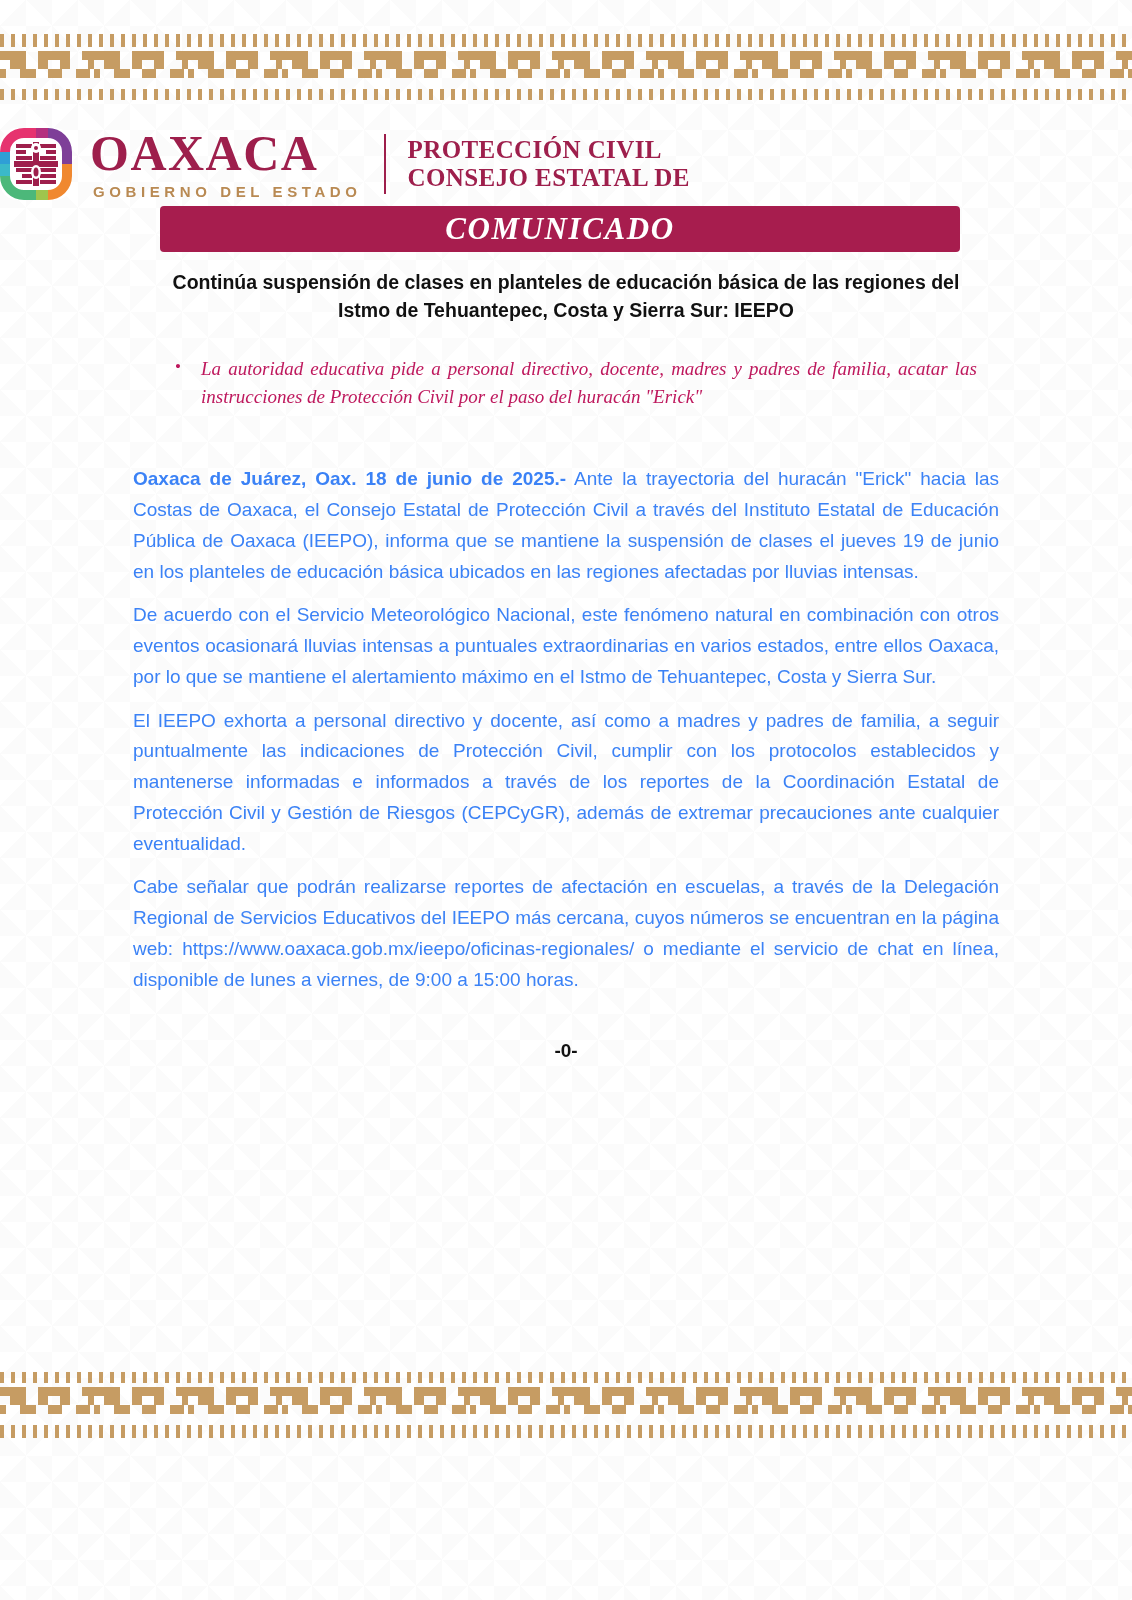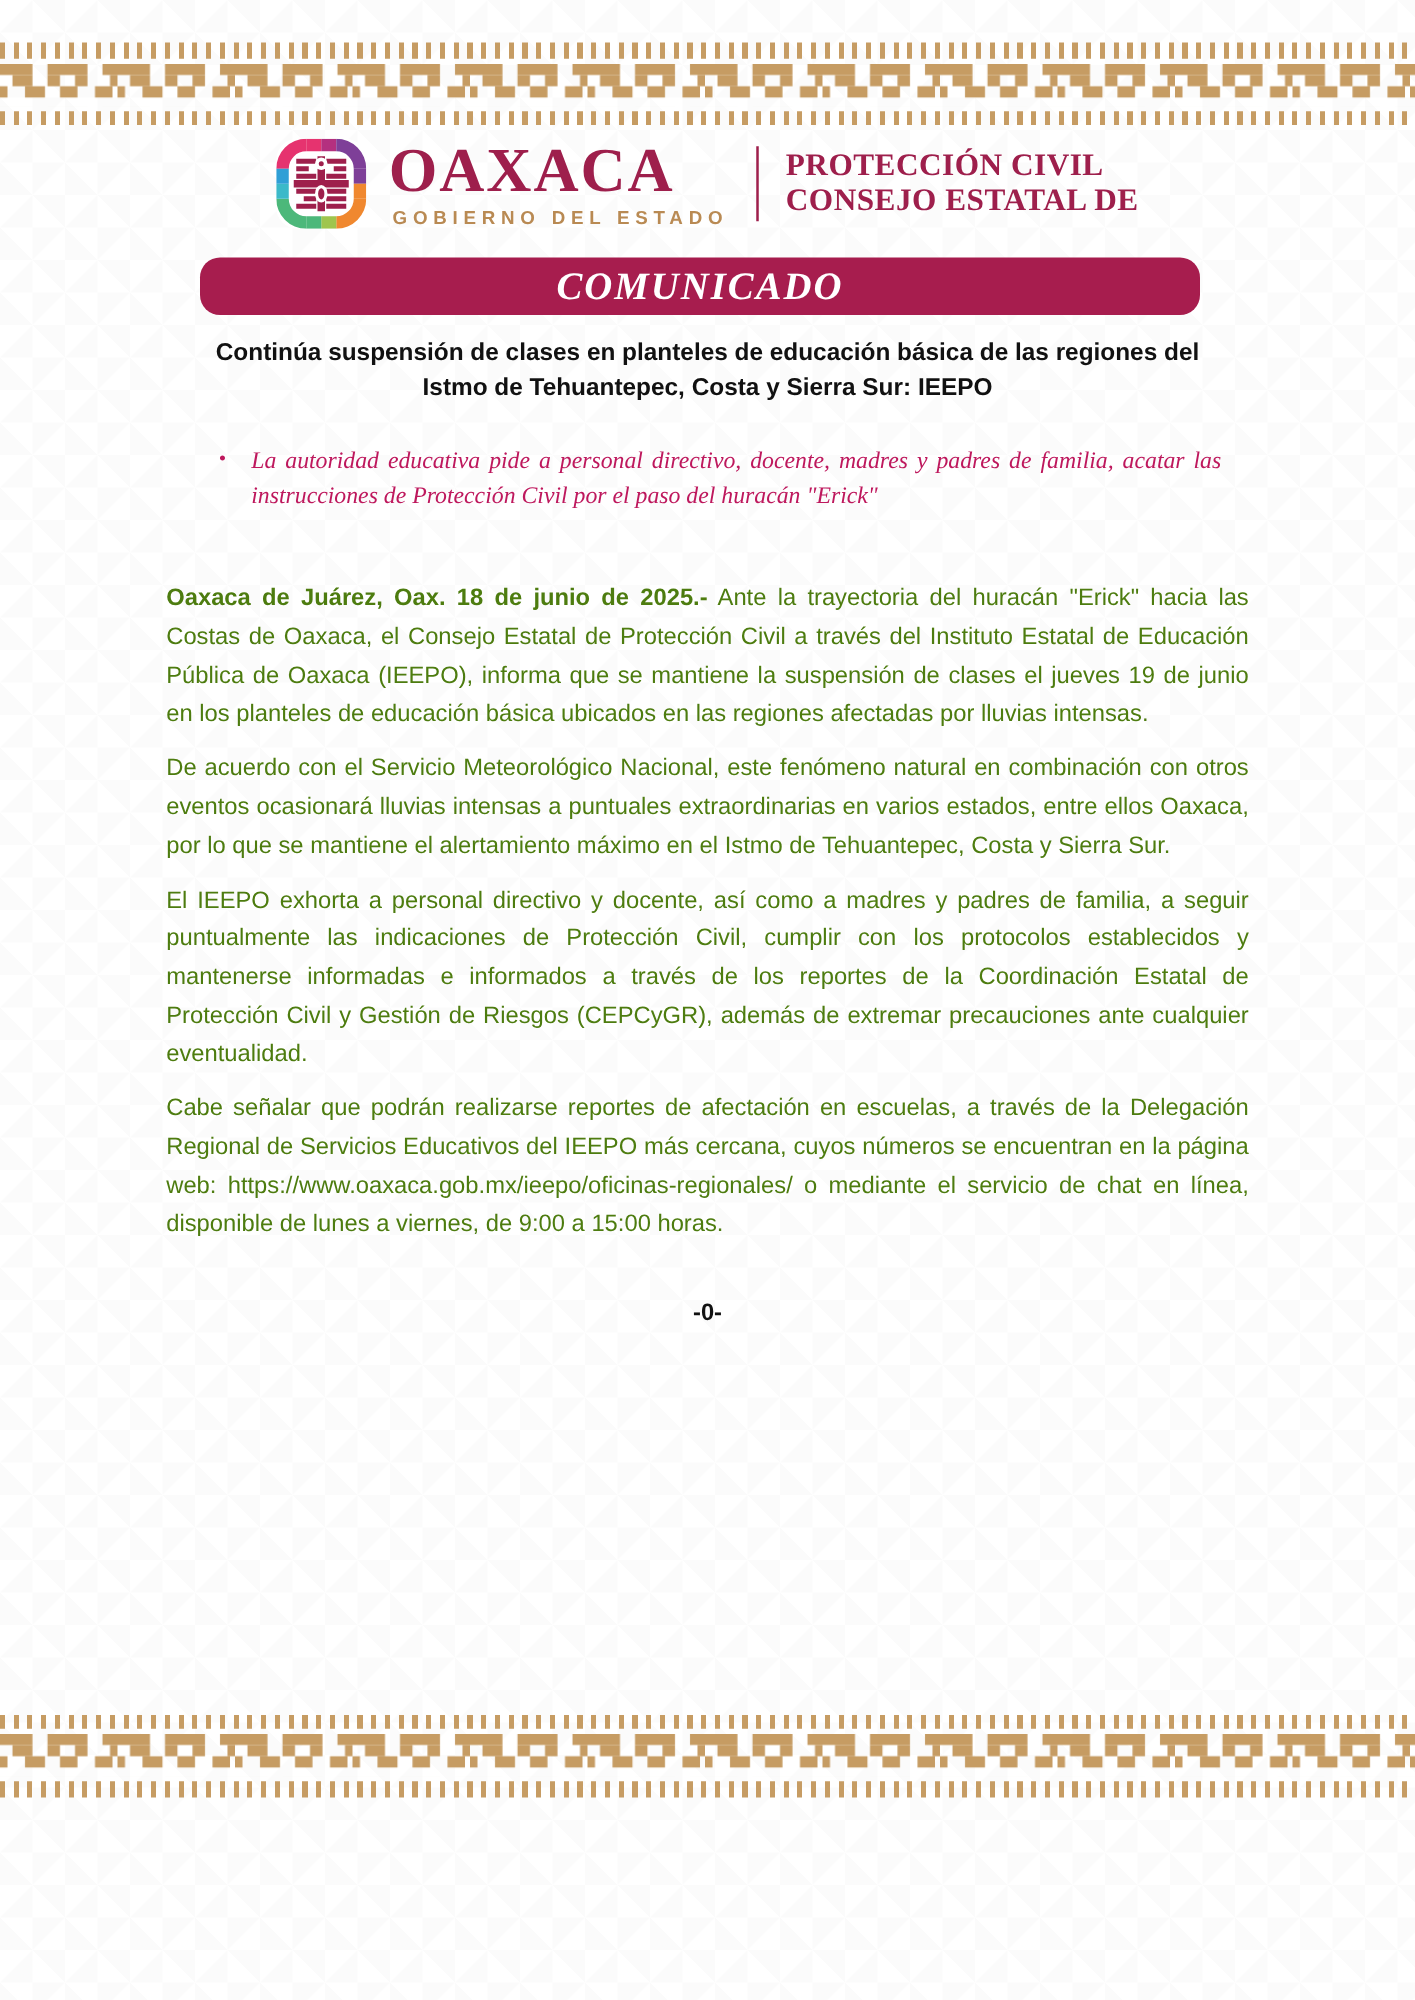--- a/index.html
+++ b/index.html
@@ -54,25 +54,24 @@
     width: 100%;
     height: 34px;
     margin: 4px 0;
     overflow: hidden;
   }
   .fret-row svg { display: block; }
 
   
   .header {
     position: absolute;
-    top: 111px;
+    top: 128px;
     left: 0;
     width: 100%;
     display: flex;
-    justify-content: center;
     align-items: center;
     z-index: 3;
   }
   .emblem {
     width: 72px;
     height: 72px;
     flex: 0 0 auto;
     margin-right: 18px;
   }
   .emblem svg { display: block; }
@@ -115,21 +114,21 @@
   }
 
   
   .banner {
     position: absolute;
     top: 206px;
     left: 160px;
     width: 800px;
     height: 46px;
     background: #a71d4e;
-    border-radius: 16px;
+    border-radius: 4px;
     display: flex;
     align-items: center;
     justify-content: center;
     z-index: 3;
   }
   .banner-text {
     font-family: "Liberation Serif", serif;
     font-style: italic;
     font-weight: bold;
     font-size: 31px;
@@ -174,21 +173,21 @@
     left: -26px;
     top: -1px;
     font-size: 17px;
     font-style: normal;
   }
   .para {
     font-family: "Liberation Sans", sans-serif;
     font-size: 19px;
     line-height: 1.62;
     text-align: justify;
-    color: #4d7c0f;
+    color: #3b82f6;
     margin: 0;
   }
   .para + .para { margin-top: 13px; }
   .para-first { margin-top: 52px; }
   .para b { font-weight: bold; }
   .endmark {
     font-family: "Liberation Sans", sans-serif;
     font-weight: bold;
     font-size: 19px;
     text-align: center;

